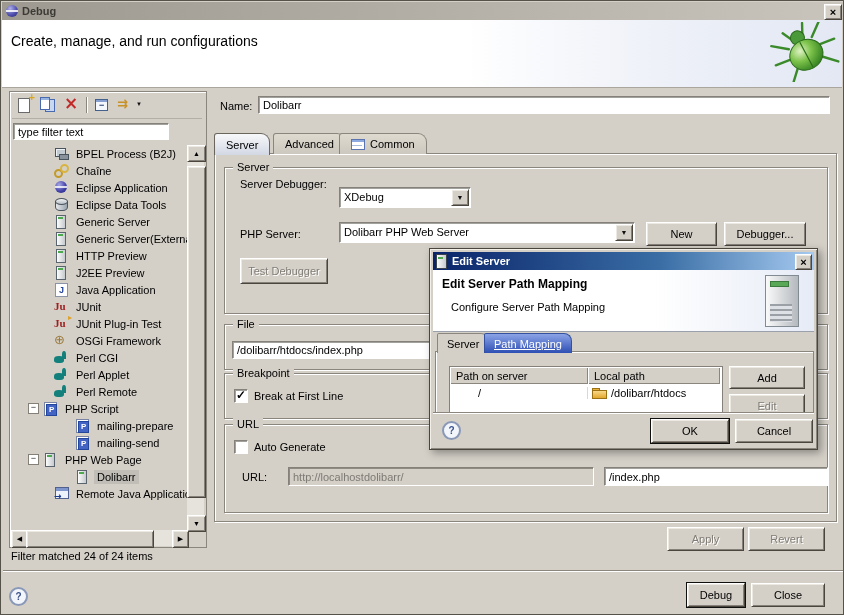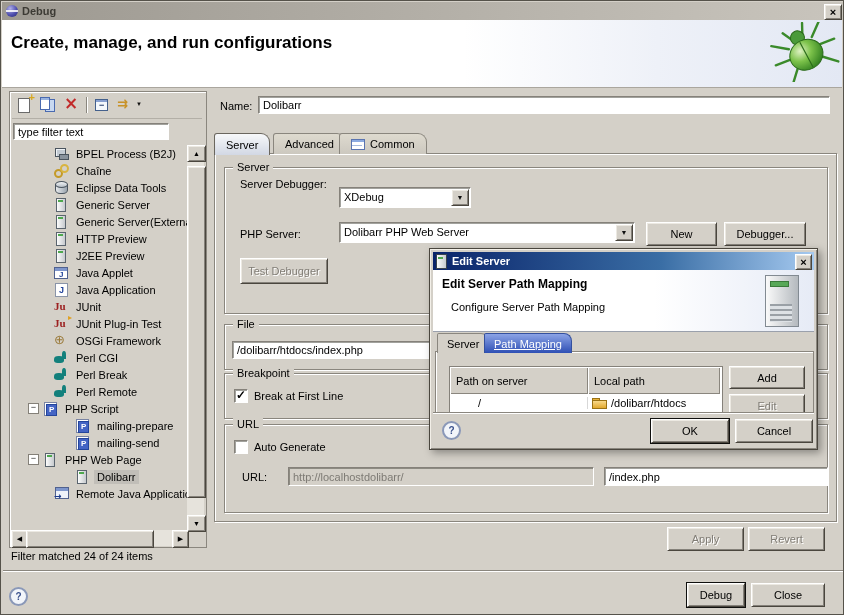--- a/index.html
+++ b/index.html
@@ -32,21 +32,21 @@
   .help::before{content:"?"}
   
   .titlebar{background:linear-gradient(90deg,#9d9991,#c9c5bd);display:flex;align-items:center;padding:0 4px;gap:4px}
   .titlebar .ttl{font-weight:bold;color:#3c3a34}
   .logo{width:12px;height:12px;border-radius:50%;position:relative;flex:none;
         background:radial-gradient(circle at 35% 30%,#b0b0e8,#5050b0 55%,#282870)}
   .logo::after{content:"";position:absolute;left:0;right:0;top:5px;height:2px;background:rgba(255,255,255,.85)}
   .xbtn{position:absolute;display:flex;align-items:center;justify-content:center;font-weight:bold;font-size:11px;line-height:10px}
   .xbtn::before{content:"×"}
   .banner{background:linear-gradient(90deg,#ffffff 55%,#eef1f8 78%,#e3e8f4);border-bottom:1px solid #aaa69e}
-  .banner .btxt{position:absolute;left:9px;top:13px;font-size:17px;font-weight:bold}
+  .banner .btxt{position:absolute;left:9px;top:13px;font-size:14px;font-weight:normal}
   
   .lpanel{border:1px solid #8a867e;box-shadow:inset 1px 1px 0 #fff;background:#d4d0c8}
   .tbar-sep{position:absolute;width:1px;height:16px;background:#8a867e;box-shadow:1px 0 0 #fff}
   .tbtn{position:absolute;width:21px;height:20px}
   .tb-new::before{content:"";position:absolute;left:4px;top:3px;width:10px;height:13px;background:#fff;border:1px solid #6a6a6a}
   .tb-new::after{content:"+";position:absolute;right:0;top:-3px;color:#d8a820;font:bold 11px/11px "Liberation Sans",sans-serif}
   .tb-dup::before{content:"";position:absolute;left:8px;top:4px;width:8px;height:11px;background:#c8d8f0;border:1px solid #4a6ab0}
   .tb-dup::after{content:"";position:absolute;left:3px;top:2px;width:8px;height:11px;background:#fff;border:1px solid #4a6ab0;box-shadow:inset 0 2px 0 #9ab4e0}
   .tb-del::before{content:"×";position:absolute;left:4px;top:-2px;font:bold 17px/20px "DejaVu Sans",sans-serif;color:#c22a2a}
   .tb-col::before{content:"";position:absolute;left:4px;top:4px;width:11px;height:10px;background:#f4f8fc;border:1px solid #44608c;box-shadow:inset 0 2px 0 #88a0d0}
@@ -105,21 +105,21 @@
   .dhead{position:absolute;left:3px;top:21px;right:3px;height:61px;background:linear-gradient(90deg,#ffffff 58%,#e6ebf6);border-bottom:1px solid #9aa0ac}
   .dtab{position:absolute;top:84px;height:19px;display:flex;align-items:center;padding:0 9px;
         background:#d4d0c8;border:1px solid #8a867e;border-bottom:none;border-radius:2px 8px 0 0;z-index:2}
   .dtab.active{background:linear-gradient(180deg,#8ba3e6,#2e4fb4);color:#fff;text-decoration:underline;border-color:#34509e;z-index:3}
   .tower{position:absolute;background:linear-gradient(90deg,#fafafa,#b4b9be);border:1px solid #828a92}
   .tower::before{content:"";position:absolute;left:4px;top:5px;width:17px;height:4px;background:#58a858;border:1px solid #3a7a3a}
   .tower::after{content:"";position:absolute;left:4px;bottom:4px;width:22px;height:18px;
         background:repeating-linear-gradient(180deg,#9aa0a6 0 2px,#dde1e5 2px 5px)}
   .ptable{position:absolute;border:1px solid #85817a;background:#fff}
   .pt-hcell{background:#d4d0c8;box-shadow:inset 1px 1px 0 #fff,inset -1px -1px 0 #8a867e;
-            display:flex;align-items:center;padding:0 6px;box-sizing:border-box;height:27px;float:left}
+            display:flex;align-items:center;padding:0 6px;box-sizing:border-box;height:17px;float:left}
   .pt-row{clear:both;display:flex;height:17px;background:#fff;align-items:center}
   .i-folder{width:15px;height:12px;position:relative;display:inline-block;flex:none;margin:0 4px}
   .i-folder::before{content:"";position:absolute;left:0;top:1px;width:6px;height:3px;background:#e8b23a;border:1px solid #9a7214;border-bottom:none}
   .i-folder::after{content:"";position:absolute;left:0;top:3px;width:13px;height:7px;background:linear-gradient(#f8d889,#e2a92e);border:1px solid #9a7214}
 </style>
 </head>
 <body>
 
 <div class="titlebar abs" style="left:1px;top:1px;width:840px;height:18px">
   <span class="logo"></span>
@@ -173,20 +173,25 @@
         <span class="ti i-bpel-process"></span>
         <span class="tl">BPEL Process (B2J)</span>
       </div>
       <div class="trow">
         <span class="stub1"></span>
         <span class="ti i-chain"></span>
         <span class="tl">Chaîne</span>
       </div>
       <div class="trow">
         <span class="stub1"></span>
+        <span class="ti i-eclipse-sphere"></span>
+        <span class="tl">Eclipse Application</span>
+      </div>
+      <div class="trow">
+        <span class="stub1"></span>
         <span class="ti i-database"></span>
         <span class="tl">Eclipse Data Tools</span>
       </div>
       <div class="trow">
         <span class="stub1"></span>
         <span class="ti i-server"></span>
         <span class="tl">Generic Server</span>
       </div>
       <div class="trow">
         <span class="stub1"></span>
@@ -198,25 +203,20 @@
         <span class="ti i-server"></span>
         <span class="tl">HTTP Preview</span>
       </div>
       <div class="trow">
         <span class="stub1"></span>
         <span class="ti i-server"></span>
         <span class="tl">J2EE Preview</span>
       </div>
       <div class="trow">
         <span class="stub1"></span>
-        <span class="ti i-applet"></span>
-        <span class="tl">Java Applet</span>
-      </div>
-      <div class="trow">
-        <span class="stub1"></span>
         <span class="ti i-java"></span>
         <span class="tl">Java Application</span>
       </div>
       <div class="trow">
         <span class="stub1"></span>
         <span class="ti i-junit"></span>
         <span class="tl">JUnit</span>
       </div>
       <div class="trow">
         <span class="stub1"></span>
@@ -229,21 +229,21 @@
         <span class="tl">OSGi Framework</span>
       </div>
       <div class="trow">
         <span class="stub1"></span>
         <span class="ti i-perl"></span>
         <span class="tl">Perl CGI</span>
       </div>
       <div class="trow">
         <span class="stub1"></span>
         <span class="ti i-perl"></span>
-        <span class="tl">Perl Break</span>
+        <span class="tl">Perl Applet</span>
       </div>
       <div class="trow">
         <span class="stub1"></span>
         <span class="ti i-perl"></span>
         <span class="tl">Perl Remote</span>
       </div>
       <div class="trow">
         <span class="expander">−</span>
         <span class="ti i-php"></span>
         <span class="tl">PHP Script</span>

